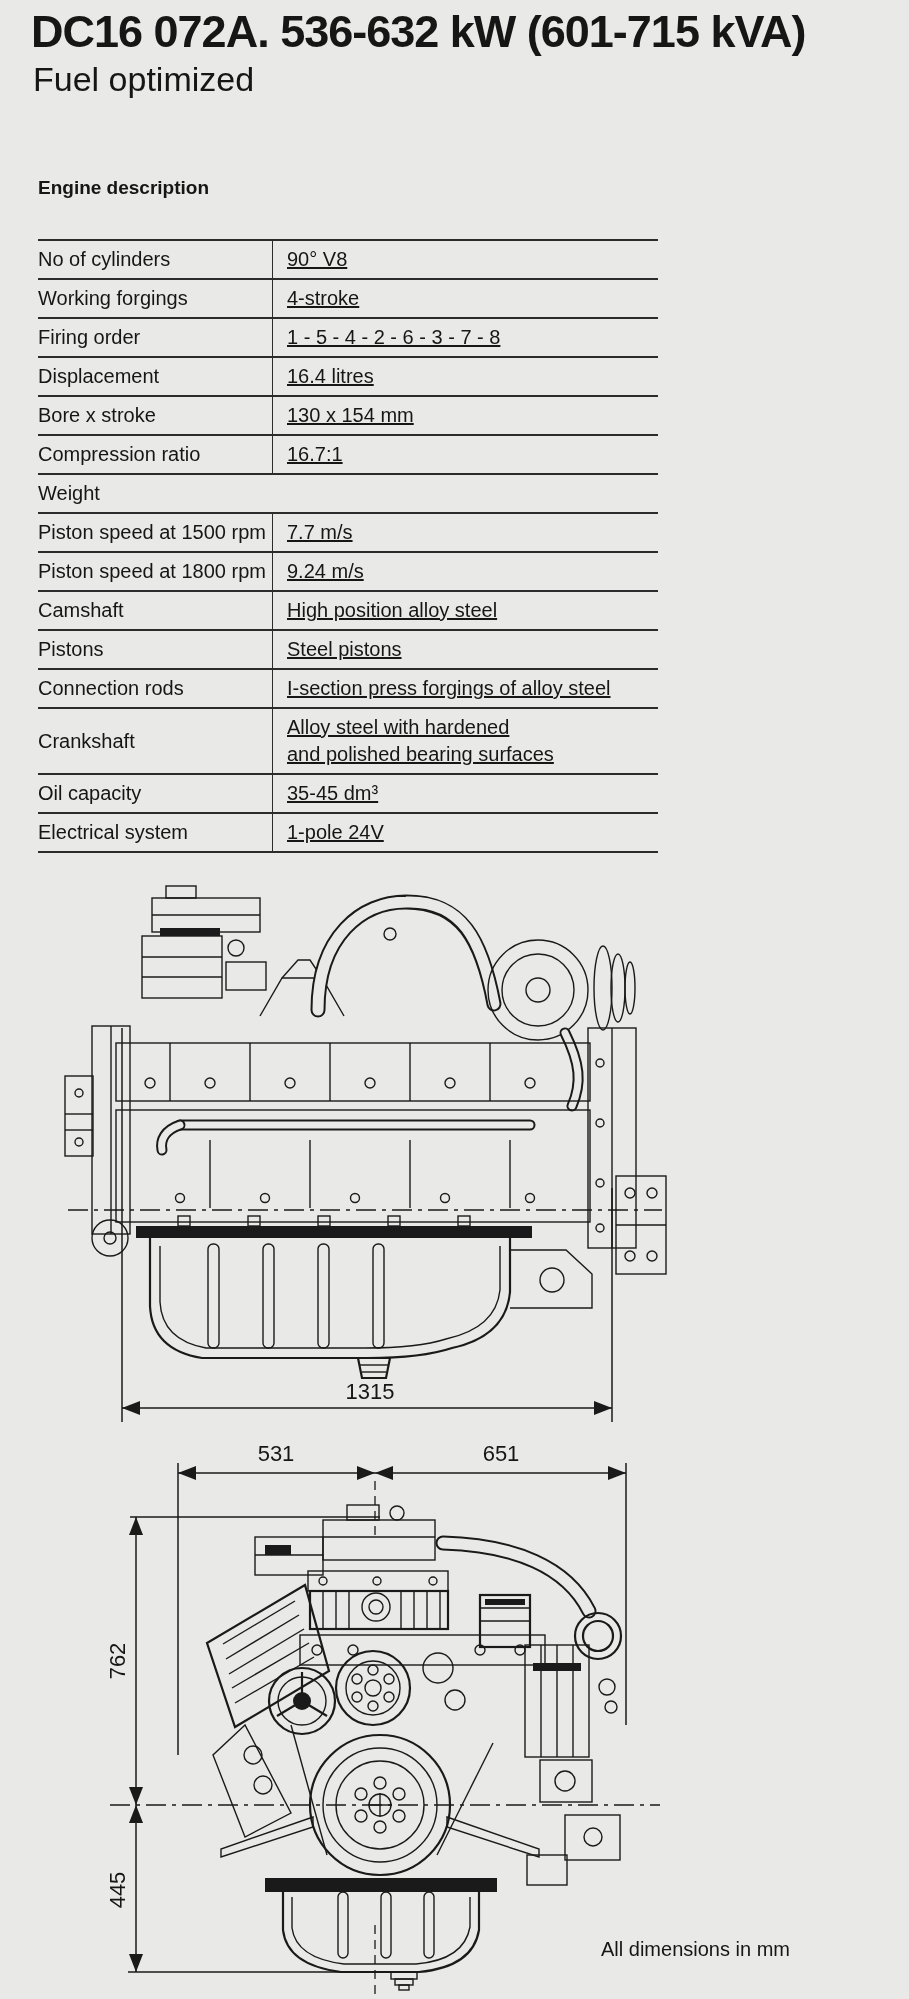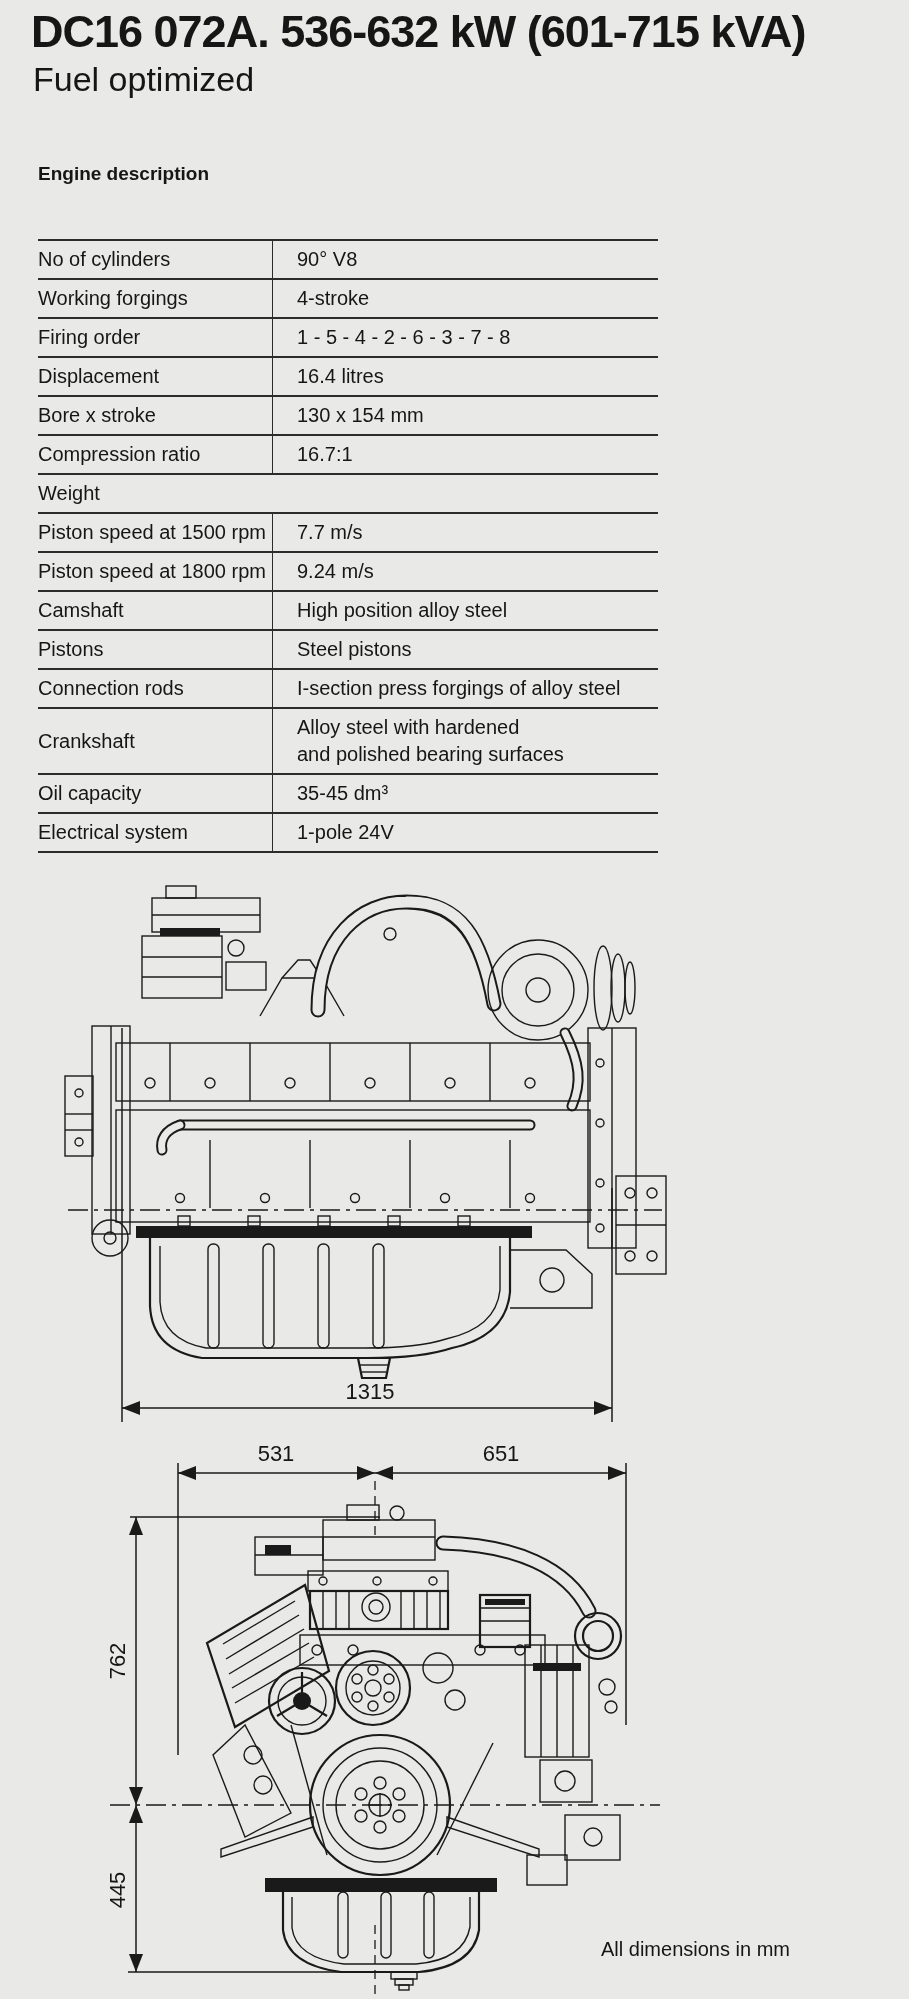--- a/index.html
+++ b/index.html
@@ -23,21 +23,21 @@
     white-space: nowrap;
   }
   .subtitle {
     position: absolute;
     left: 33px; top: 60px;
     font-size: 34px;
     font-weight: 400;
   }
   .table-heading {
     position: absolute;
-    left: 38px; top: 163px;
+    left: 38px; top: 177px;
     font-size: 19px;
     font-weight: 700;
   }
   .spec-table {
     position: absolute;
     left: 38px; top: 239px;
     width: 620px;
     border-top: 2px solid #2c2c2c;
     font-size: 20px;
   }
@@ -51,23 +51,24 @@
   .spec-label {
     flex: 0 0 234px;
     display: flex;
     align-items: center;
   }
   .spec-value {
     flex: 1;
     display: flex;
     align-items: center;
     border-left: 1.5px solid #2c2c2c;
-    padding-left: 24px;
+    padding-left: 14px;
     white-space: pre-line;
     line-height: 1.35;
+    text-decoration: underline;
   }
   .drawing { position: absolute; }
   #side-view  { left: 60px;  top: 878px; }
   #front-view { left: 95px;  top: 1425px; }
   .note {
     position: absolute;
     left: 601px; top: 1938px;
     font-size: 20px;
   }
   

